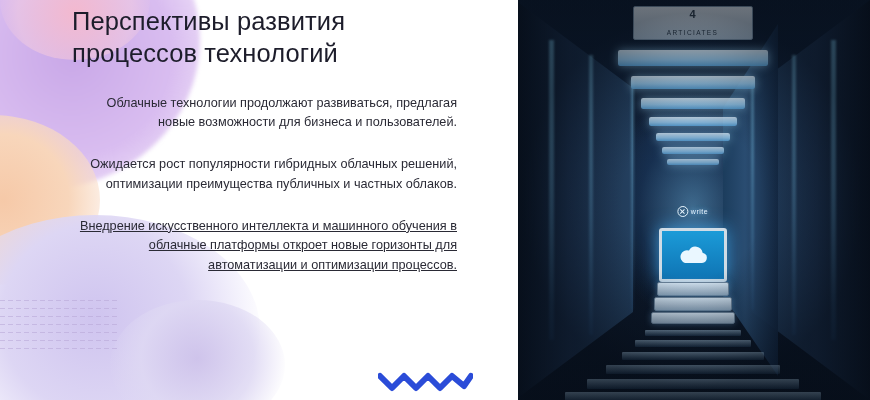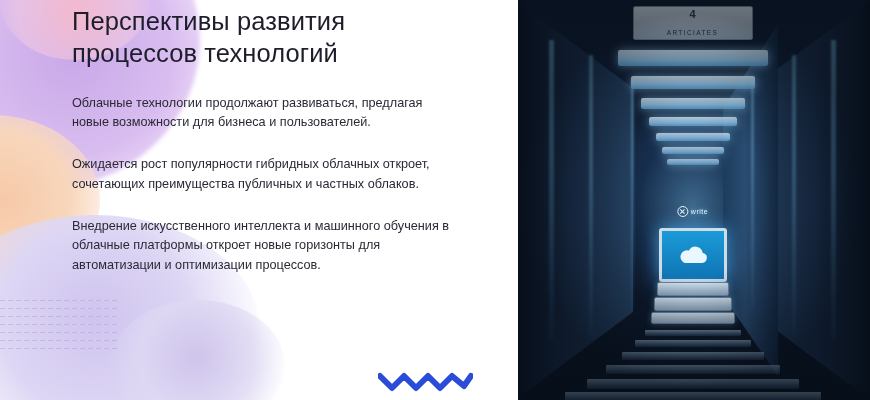--- a/index.html
+++ b/index.html
@@ -108,22 +108,23 @@
     font-weight: 400;
     margin: 0 0 24px 0;
     letter-spacing: .1px;
   }
   .para {
     font-size: 12.7px;
     line-height: 1.55;
     color: #2a2a35;
     margin: 0 0 22px 0;
     max-width: 385px;
-  }
-  .para:last-child { margin-bottom: 0; }
+    text-align: right;
+  }
+  .para:last-child { margin-bottom: 0; text-decoration: underline; }
 
   
   .photo {
     position: absolute;
     right: 0;
     top: 0;
     width: 355px;
     height: 400px;
     overflow: hidden;
     background: #0b1524;
@@ -303,21 +304,21 @@
         <span></span>
         <span></span>
         <span></span>
         <span></span>
     </div>
   </div>
 
   <div class="content">
     <h1 class="title">Перспективы развития процессов технологий</h1>
     <p class="para">Облачные технологии продолжают развиваться, предлагая новые возможности для бизнеса и пользователей.</p>
-    <p class="para"> Ожидается рост популярности гибридных облачных откроет, сочетающих преимущества публичных и частных облаков.</p>
+    <p class="para"> Ожидается рост популярности гибридных облачных решений, оптимизации преимущества публичных и частных облаков.</p>
     <p class="para">Внедрение искусственного интеллекта и машинного обучения в облачные платформы откроет новые горизонты для автоматизации и оптимизации процессов.</p>
   </div>
 
   <svg class="zigzag" viewBox="0 0 95 22" preserveAspectRatio="none">
     <polyline points="2,6 14,18 26,6 38,18 50,6 62,18 74,6 86,16 93,6" fill="none" stroke="#2b4cd8" stroke-width="6" stroke-linecap="round" stroke-linejoin="round"></polyline>
   </svg>
 
   <div class="photo">
     <div class="photo-inner">
       <div class="corridor"></div>

